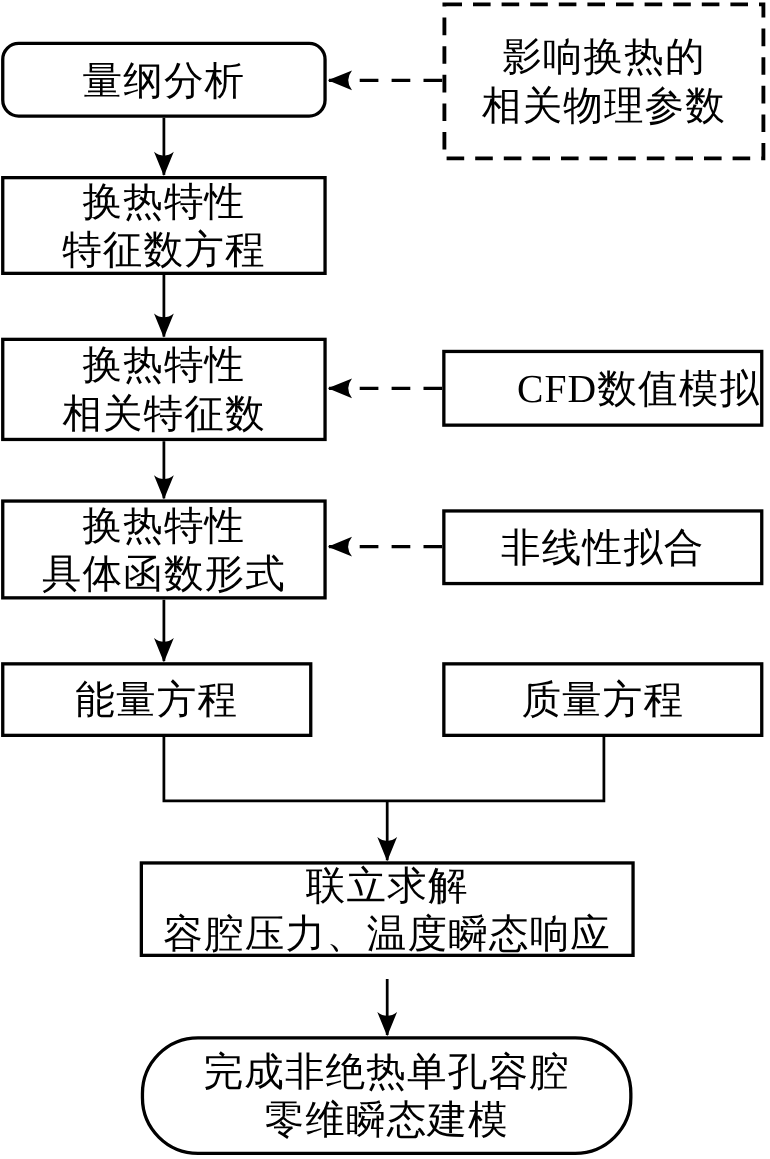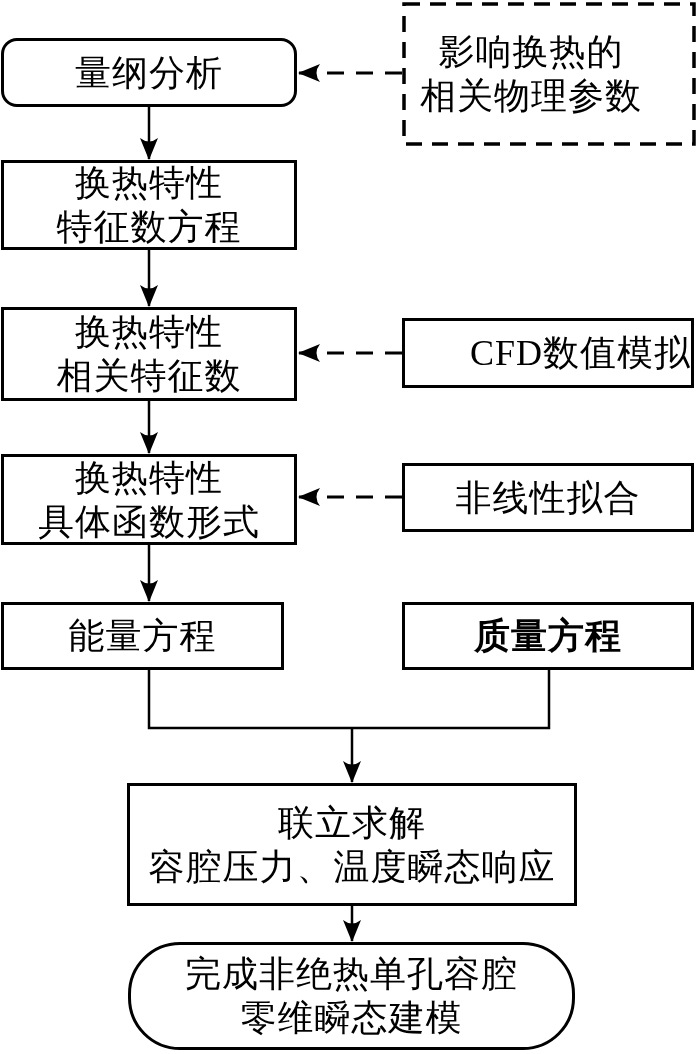--- a/index.html
+++ b/index.html
@@ -41,29 +41,29 @@
   }
   .node.dashed {
     border: none;
     background: transparent;
   }
   .node.rounded {
     border-radius: 52px;
   }
   
   #n-dim     { left: 1px;   top: 38px;  width: 296px; height: 69px; border-radius: 16px;  }
-  #n-params  { left: 384px; top: 2px;   width: 294px; height: 144px; }
+  #n-params  { left: 402px; top: 2px;   width: 294px; height: 144px; }
   #n-chareq  { left: 1px;   top: 160px; width: 296px; height: 90px;  }
   #n-relnum  { left: 1px;   top: 307px; width: 296px; height: 94px;  }
   #n-cfd     { left: 402px; top: 318px; width: 292px; height: 70px; justify-content: flex-end;  }
   #n-specfn  { left: 1px;   top: 454px; width: 296px; height: 91px;  }
   #n-nlfit   { left: 402px; top: 463px; width: 292px; height: 69px;  }
   #n-energy  { left: 1px;   top: 602px; width: 283px; height: 68px;  }
-  #n-mass    { left: 402px; top: 602px; width: 292px; height: 68px; font-weight: bold;  }
-  #n-solve   { left: 127px; top: 783px; width: 450px; height: 123px; }
+  #n-mass    { left: 402px; top: 602px; width: 292px; height: 68px;  }
+  #n-solve   { left: 127px; top: 783px; width: 450px; height: 87px; }
   #n-final   { left: 128px; top: 942px; width: 447px; height: 108px; }
 </style>
 </head>
 <body>
 
 <div class="canvas">
 
   <svg class="connector-layer" width="700" height="1054" viewBox="0 0 700 1054" xmlns="http://www.w3.org/2000/svg">
     <defs>
       <marker id="ah" markerUnits="userSpaceOnUse" markerWidth="26" markerHeight="22" refX="22" refY="11" orient="auto">

